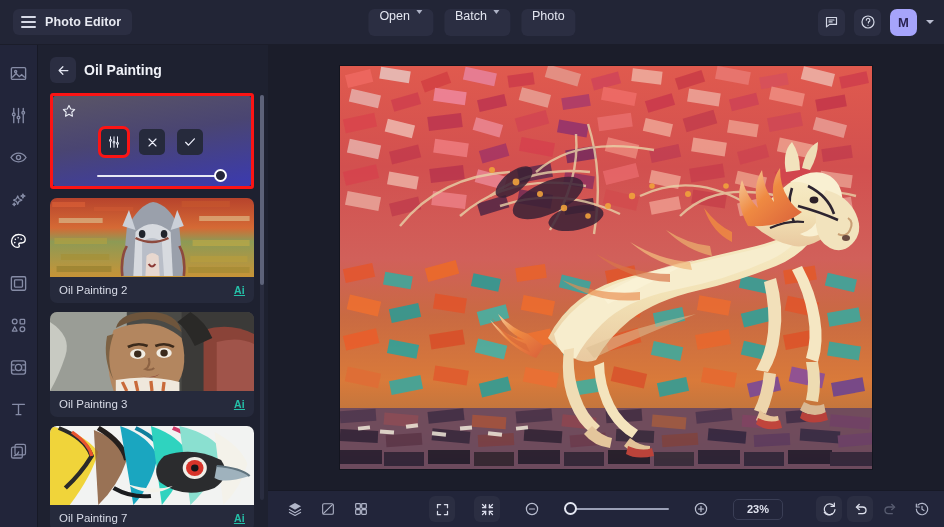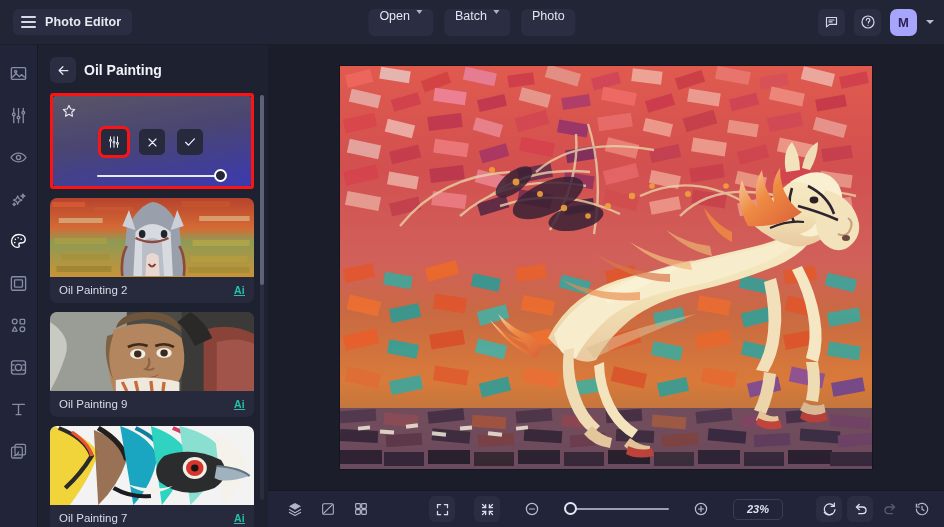--- a/index.html
+++ b/index.html
@@ -247,21 +247,21 @@
     height: 37px;
     flex: 0 0 37px;
     background: #22253a;
     display: flex; align-items: center;
     position: relative;
     border-top: 1px solid #171926;
   }
   .bb-left { display: flex; align-items: center; gap: 7px; margin-left: 14px; }
   .bb-center {
     position: absolute; left: 50%; transform: translateX(-50%);
-    display: flex; align-items: center; gap: 19px; font-style: italic;
+    display: flex; align-items: center; gap: 19px;
   }
   .bb-right { position: absolute; right: 9px; display: flex; align-items: center; gap: 5px; }
   .sqbtn {
     width: 26px; height: 26px;
     border-radius: 6px;
     display: flex; align-items: center; justify-content: center;
     cursor: pointer;
   }
   .sqbtn.filled { background: #2b2e42; }
   .zoom-slider { position: relative; width: 105px; height: 14px; display:flex; align-items:center; }
@@ -522,21 +522,21 @@
               <circle cx="104" cy="41" r="3.4" fill="#3a2a1c"></circle>
               <path d="M71 35 q9 -5 18 -1" fill="none" stroke="#3c2a1b" stroke-width="2.6"></path>
               <path d="M96 34 q9 -4 17 1" fill="none" stroke="#3c2a1b" stroke-width="2.6"></path>
               <path d="M90 46 q2 8 -3 11 q5 2 8 -1" fill="none" stroke="#8d6344" stroke-width="2"></path>
               <path d="M82 63 q9 5 18 -1 q-8 7 -18 1z" fill="#8e4a3c"></path>
               <path d="M60 68 q30 -6 58 2 l0 9 l-58 0z" fill="#efe8dc"></path>
               <path d="M66 70 l4 9 M78 69 l2 10 M92 69 l1 10 M104 70 l-1 9" stroke="#c96a3a" stroke-width="3" fill="none"></path>
             </svg>
           </div>
           <div class="card-foot">
-            <span class="card-name">Oil Painting 9</span>
+            <span class="card-name">Oil Painting 3</span>
             <span class="ai-badge">Ai</span>
           </div>
         </div>
 
         <div class="card">
           <div class="card-thumb">
             <svg width="100%" height="100%" viewBox="0 0 186 79" preserveAspectRatio="none">
               <rect width="186" height="79" fill="#f2f3f2"></rect>
               <path d="M0 0 q30 6 44 26 q-6 24 -26 53 L0 79z" fill="#f0d43a"></path>
               <path d="M8 2 q24 10 30 28 q-10 18 -24 32" fill="none" stroke="#2a2a2a" stroke-width="4"></path>

